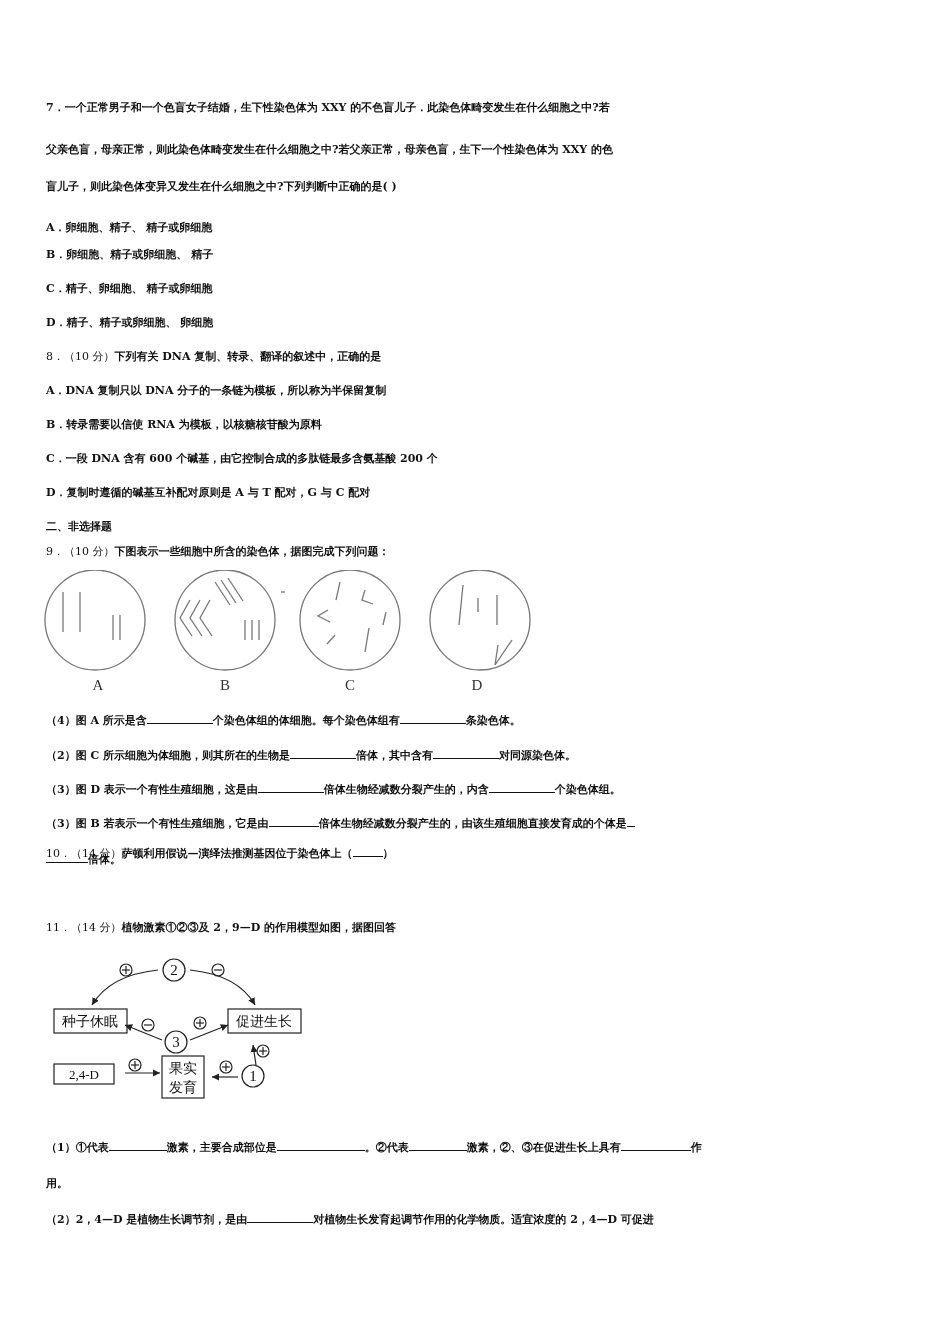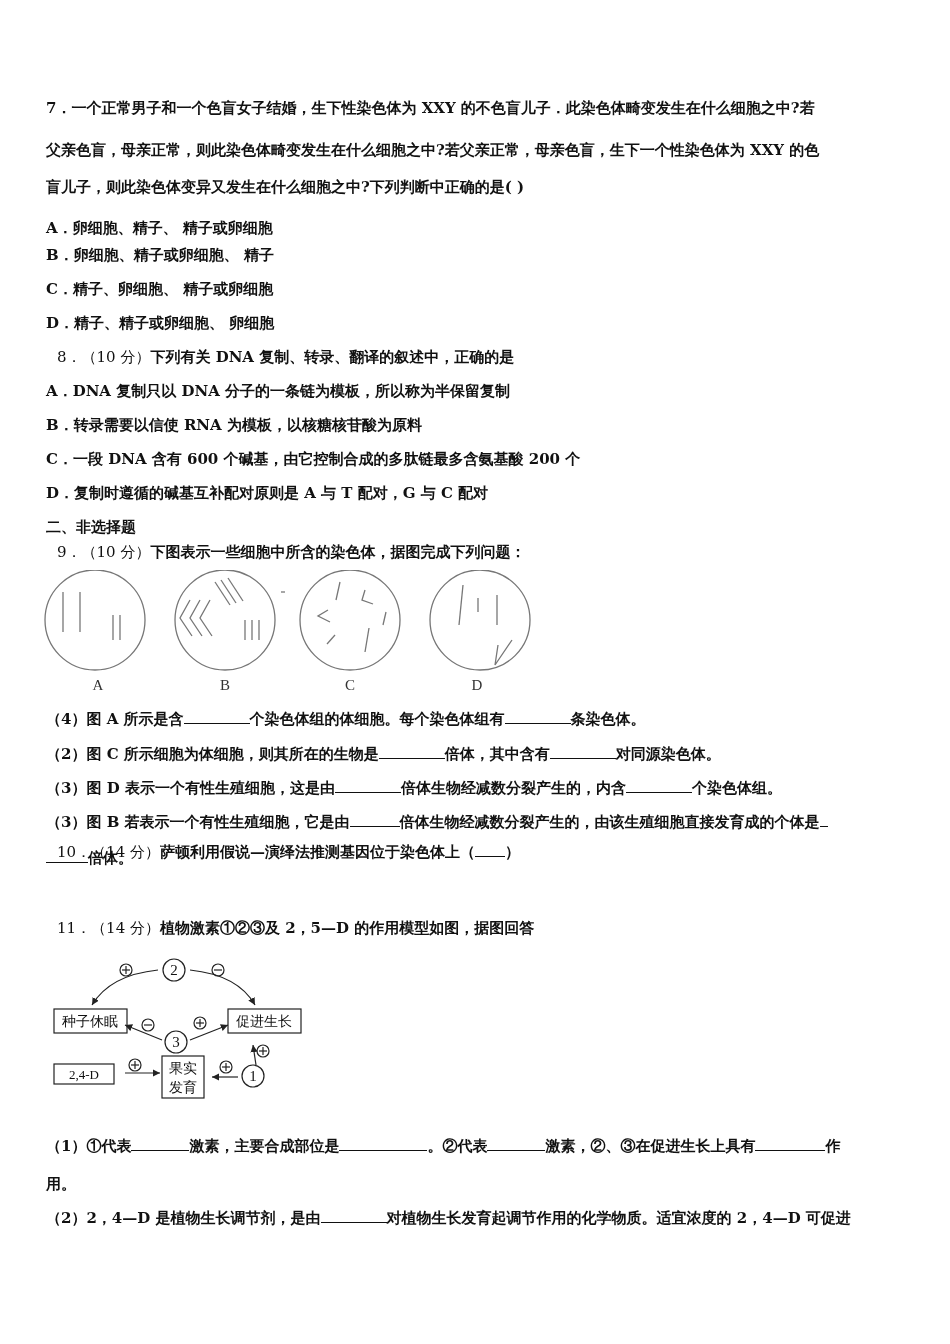--- a/index.html
+++ b/index.html
@@ -3,24 +3,24 @@
   <meta charset="utf-8">
   <style>
     html, body { margin: 0; padding: 0; background: #ffffff; }
     body {
       width: 950px; height: 1344px; position: relative; overflow: hidden;
       font-family: "DejaVu Serif", "Liberation Serif", serif;
       color: #111111;
     }
     .page { position: absolute; left: 46px; top: 98px; width: 860px; }
     .line {
-      font-size: 15px; line-height: 20px; font-weight: bold; white-space: nowrap;
+      font-size: 11px; line-height: 20px; font-weight: bold; white-space: nowrap;
       position: absolute; left: 0;
     }
-    .light { font-weight: normal; margin-left: 11px; }
+    .light { font-weight: normal; }
     .blank { display: inline-block; border-bottom: 1.5px solid #111; height: 14px; vertical-align: baseline; }
     .fig { position: absolute; }
     svg text { font-family: "Liberation Serif", "DejaVu Serif", serif; }
     .dtext { font-family: "DejaVu Sans", "Liberation Sans", sans-serif; }
   </style>
 </head>
 <body>
 
 <div class="page">
 
@@ -106,21 +106,21 @@
   </div>
   <div class="line" style="top:750px">
     <span class="blank" style="width:42px"></span><span>倍体。</span>
   </div>
 
   <div class="line" style="top:744px">
     <span class="light">10．（14 分）</span><span>萨顿利用假说—演绎法推测基因位于染色体上（</span><span class="blank" style="width:30px"></span><span>）</span>
   </div>
 
   <div class="line" style="top:820px">
-    <span class="light">11．（14 分）</span><span>植物激素①②③及 2，5—D 的作用模型如图，据图回答</span>
+    <span class="light">11．（14 分）</span><span>植物激素①②③及 2，9—D 的作用模型如图，据图回答</span>
   </div>
 </div>
 
 <svg class="fig" style="left:50px; top:955px;" width="260" height="150" viewBox="0 0 260 150">
   <defs>
     <marker id="ah" markerWidth="8" markerHeight="8" refX="6" refY="3" orient="auto">
       <path d="M0,0 L6,3 L0,6 z" fill="#222"></path>
     </marker>
   </defs>
   <g stroke="#222" stroke-width="1.2" fill="none">

